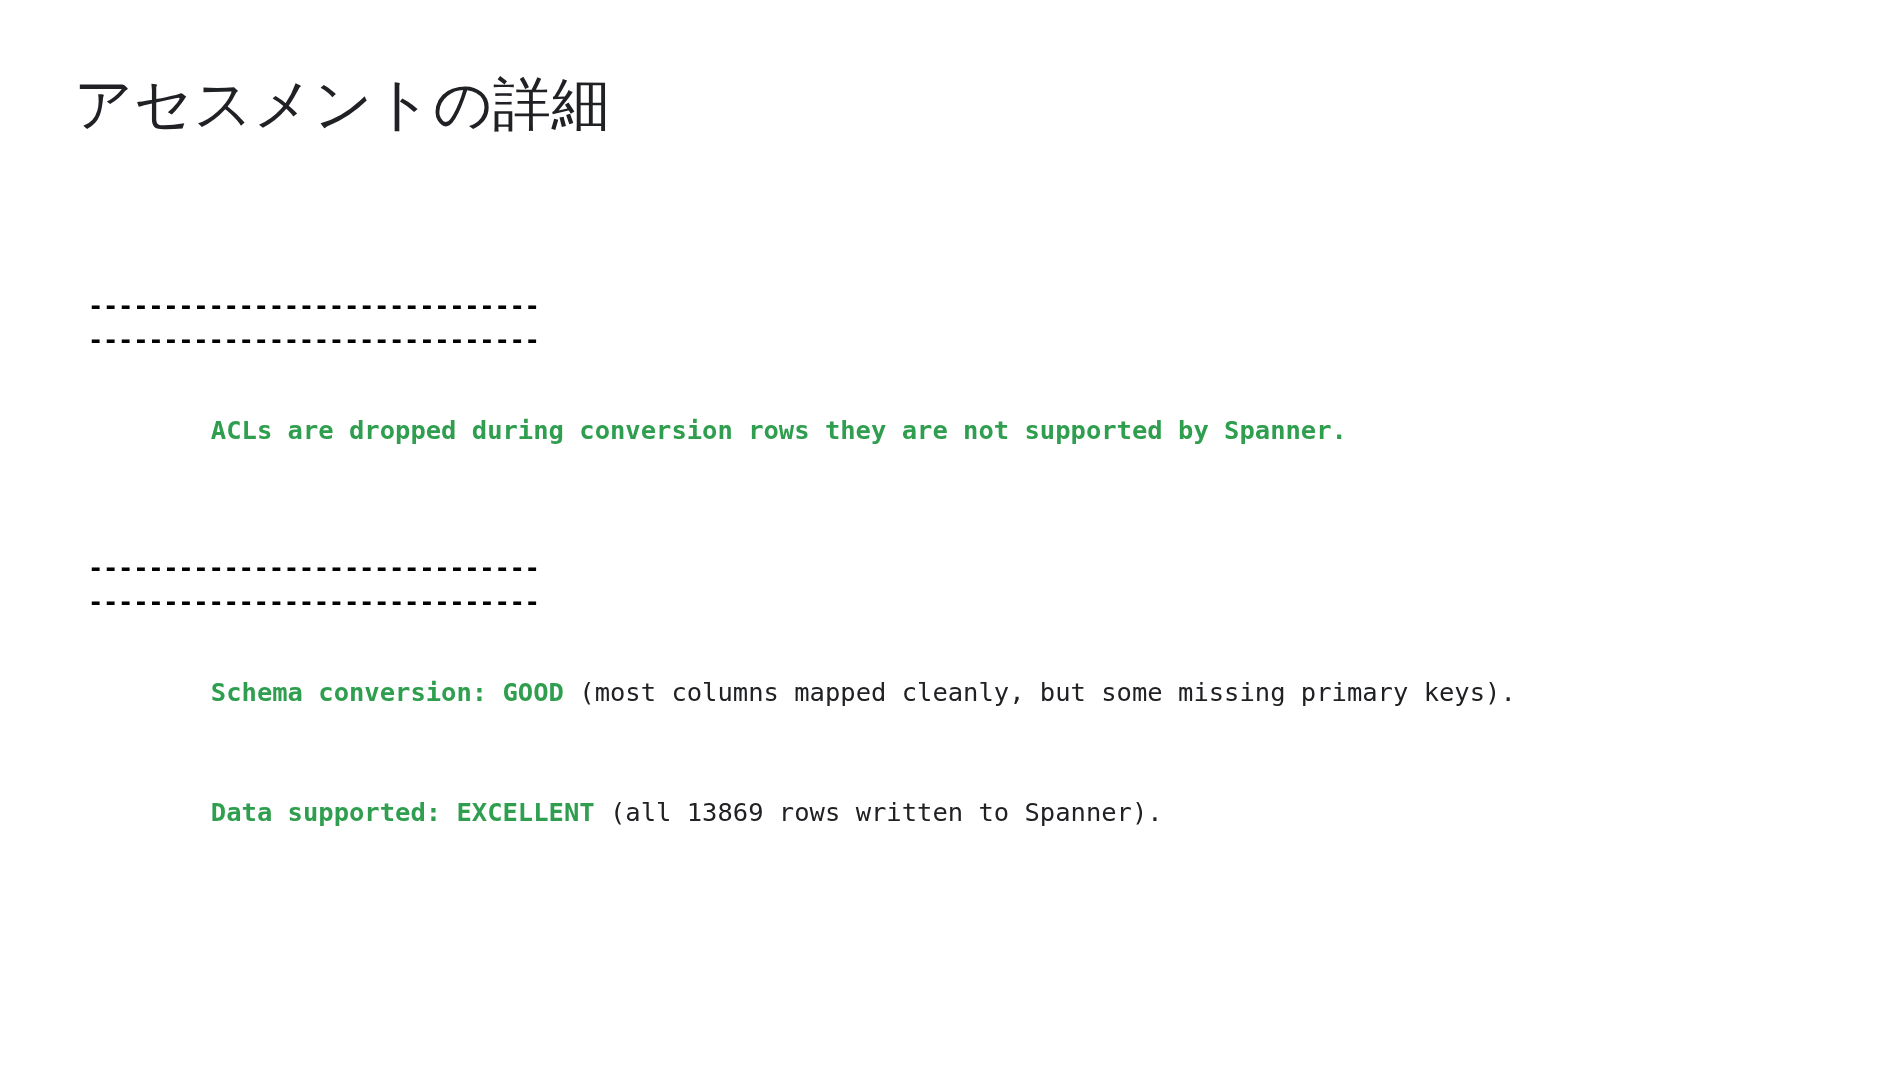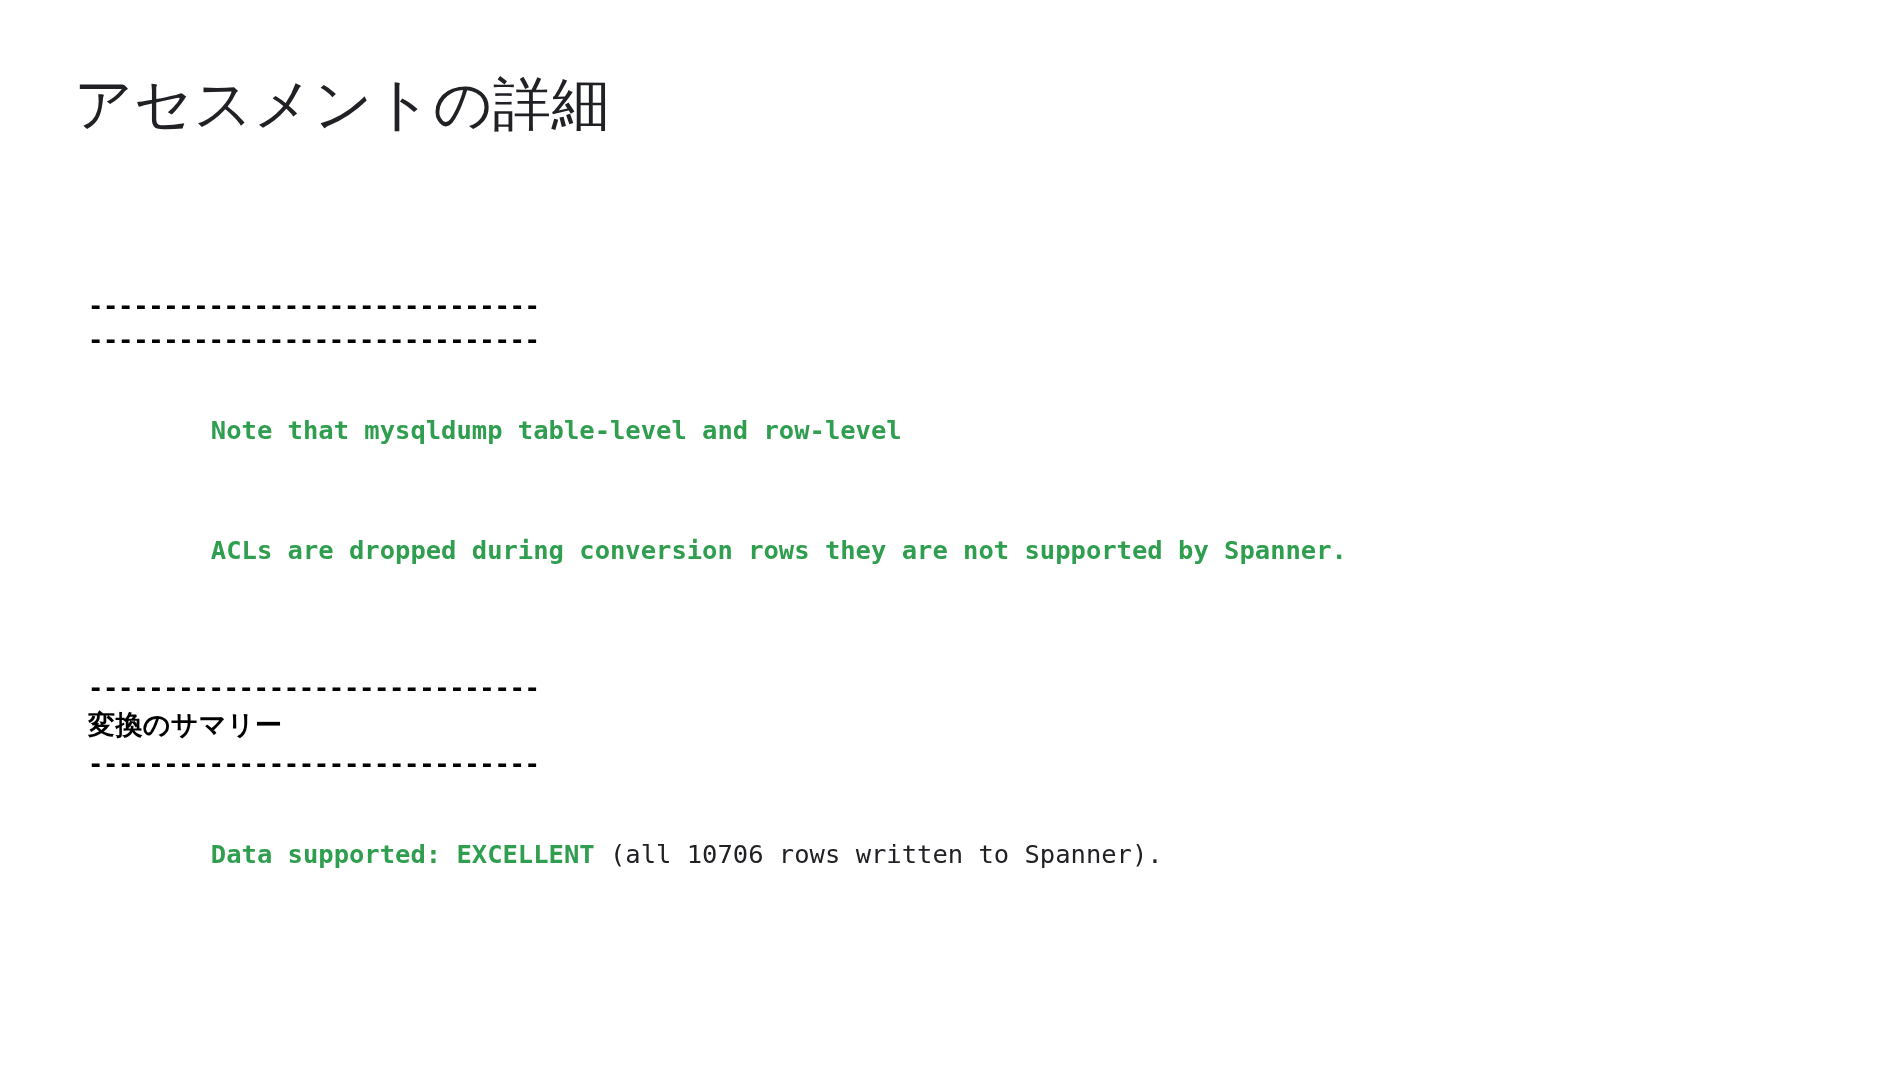--- a/index.html
+++ b/index.html
@@ -96,38 +96,37 @@
   <div class="slide-title">アセスメントの詳細</div>
 
   <div class="report">
 
     <div class="section">
       <div class="rule">------------------------------</div>
       <div class="rule">------------------------------</div>
 
       <div class="block-gap-sm"></div>
 
-      <div class="body-line">
-        <span class="green">Note that mysqldump table-level and row-level</span><span class="plain"></span>
-      </div>
 
       <div class="body-line">
         <span class="green">ACLs are dropped during conversion rows they are not supported by Spanner.</span><span class="plain"></span>
       </div>
     </div>
 
     <div class="block-gap-md"></div>
 
     <div class="section">
       <div class="rule">------------------------------</div>
-      <div class="section-heading">変換のサマリー</div>
       <div class="rule">------------------------------</div>
 
       <div class="block-gap-sm"></div>
 
+      <div class="body-line">
+        <span class="green">Schema conversion: GOOD</span><span class="plain"> (most columns mapped cleanly, but some missing primary keys).</span>
+      </div>
 
       <div class="body-line">
-        <span class="green">Data supported: EXCELLENT</span><span class="plain"> (all 10706 rows written to Spanner).</span>
+        <span class="green">Data supported: EXCELLENT</span><span class="plain"> (all 13869 rows written to Spanner).</span>
       </div>
     </div>
 
   </div>
 </div>
 
 </body></html>

